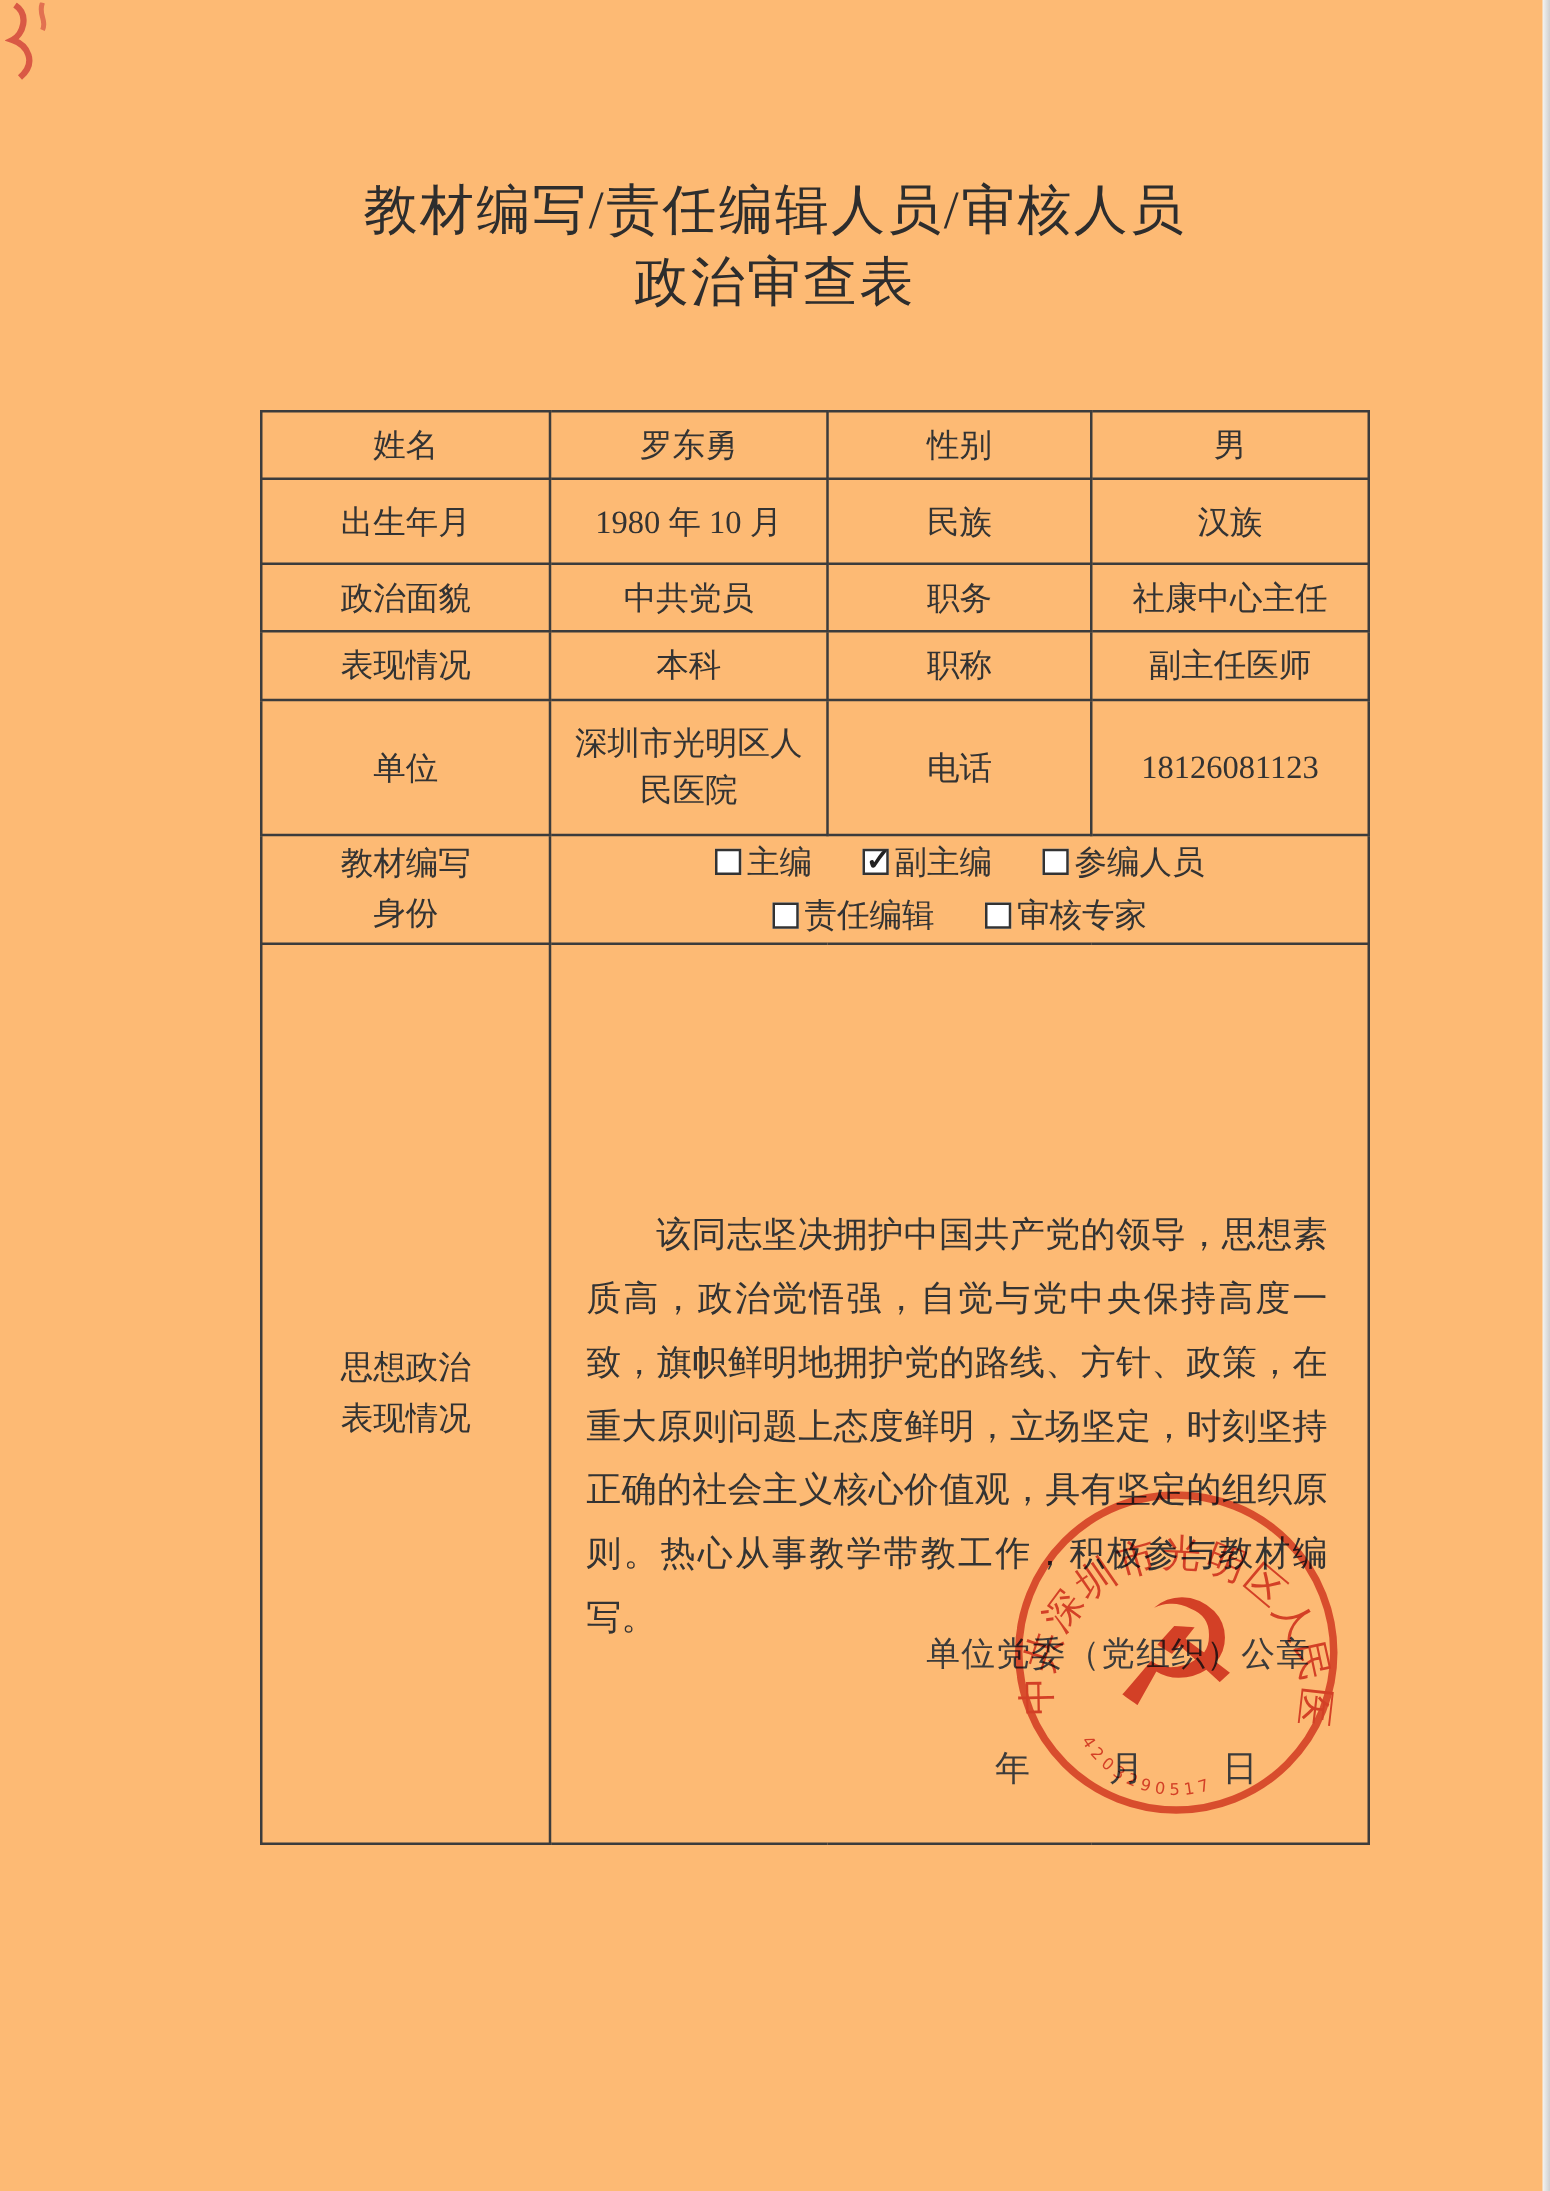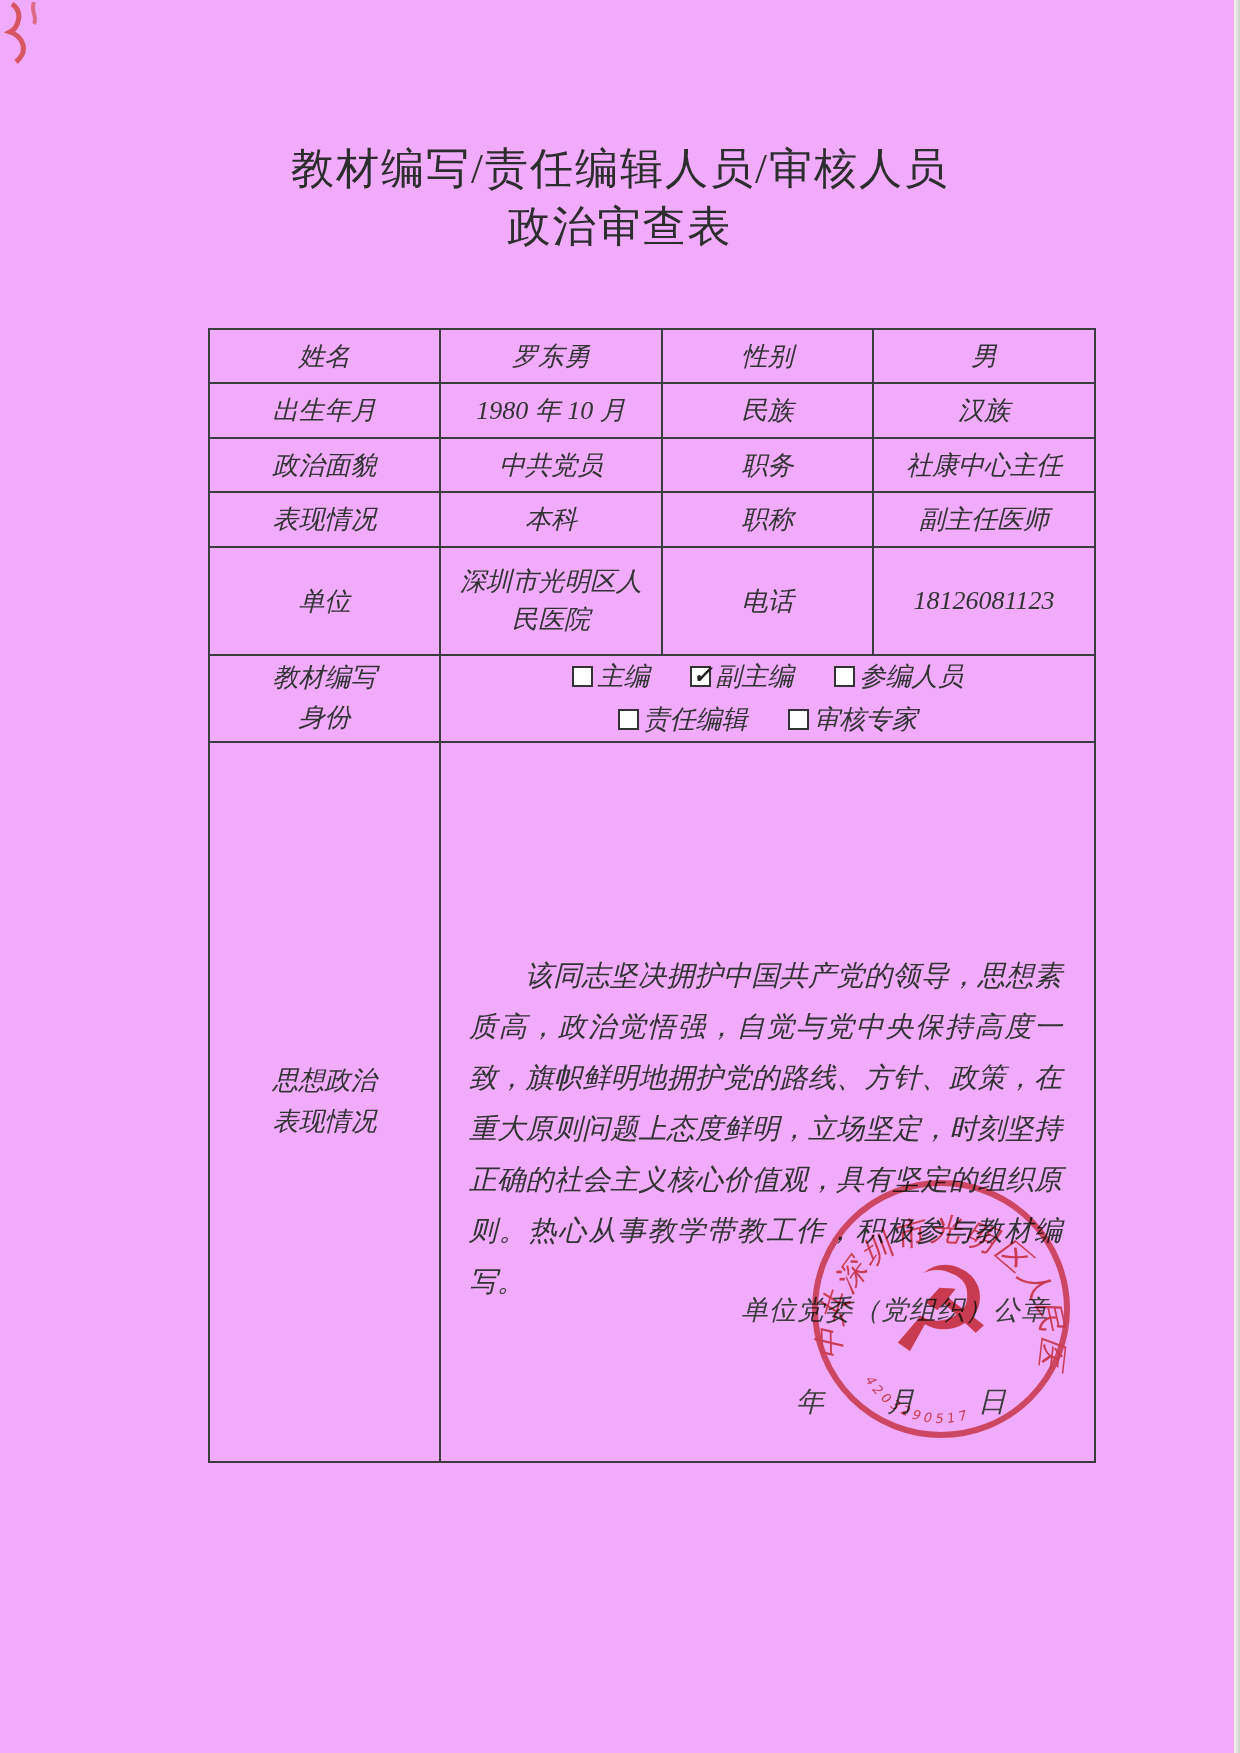--- a/index.html
+++ b/index.html
@@ -1,19 +1,19 @@
 <!DOCTYPE html>
 <html><head>
 <meta charset="utf-8">
 <style>
   html,body{margin:0;padding:0;background:#e9e9e9;}
   .page{
     position:relative;
     width:1240px;height:1753px;
-    background:#f0abfc;
+    background:#fdba74;
     font-family:"Liberation Serif","DejaVu Serif",serif;
     color:#383838;
     overflow:hidden;
   }
   .page-edge-right{
     position:absolute;right:0;top:0;width:6px;height:100%;
     background:linear-gradient(to left,#cfcfcf,#f4f4f2);
   }
   .corner-mark{position:absolute;left:4px;top:2px;}
   .doc-title{
@@ -23,24 +23,23 @@
   }
   table.form{
     position:absolute;left:208px;top:328px;
     width:886px;border-collapse:collapse;table-layout:fixed;
   }
   table.form td{
     border:2px solid #3c3c3c;
     text-align:center;vertical-align:middle;
     font-size:26px;color:#333;
     padding:2px 8px;
-    font-style:italic;
   }
   td.wrapcell div{display:inline-block;max-width:200px;line-height:1.45;}
-  tr.r1{height:54px}tr.r2{height:55px}tr.r3{height:54px}
+  tr.r1{height:54px}tr.r2{height:68px}tr.r3{height:54px}
   tr.r4{height:55px}tr.r5{height:108px}tr.r6{height:84px}tr.r7{height:720px}
   .two-line{line-height:1.55;}
   
   .cb-lines{display:flex;flex-direction:column;gap:8px;align-items:center;}
   .cb-line{display:flex;gap:40px;justify-content:center;}
   .opt{display:inline-flex;align-items:center;gap:5px;font-size:26px;color:#333;}
   .box{
     position:relative;width:21px;height:21px;border:2px solid #333;
     display:inline-block;box-sizing:border-box;background:#fff;
   }

